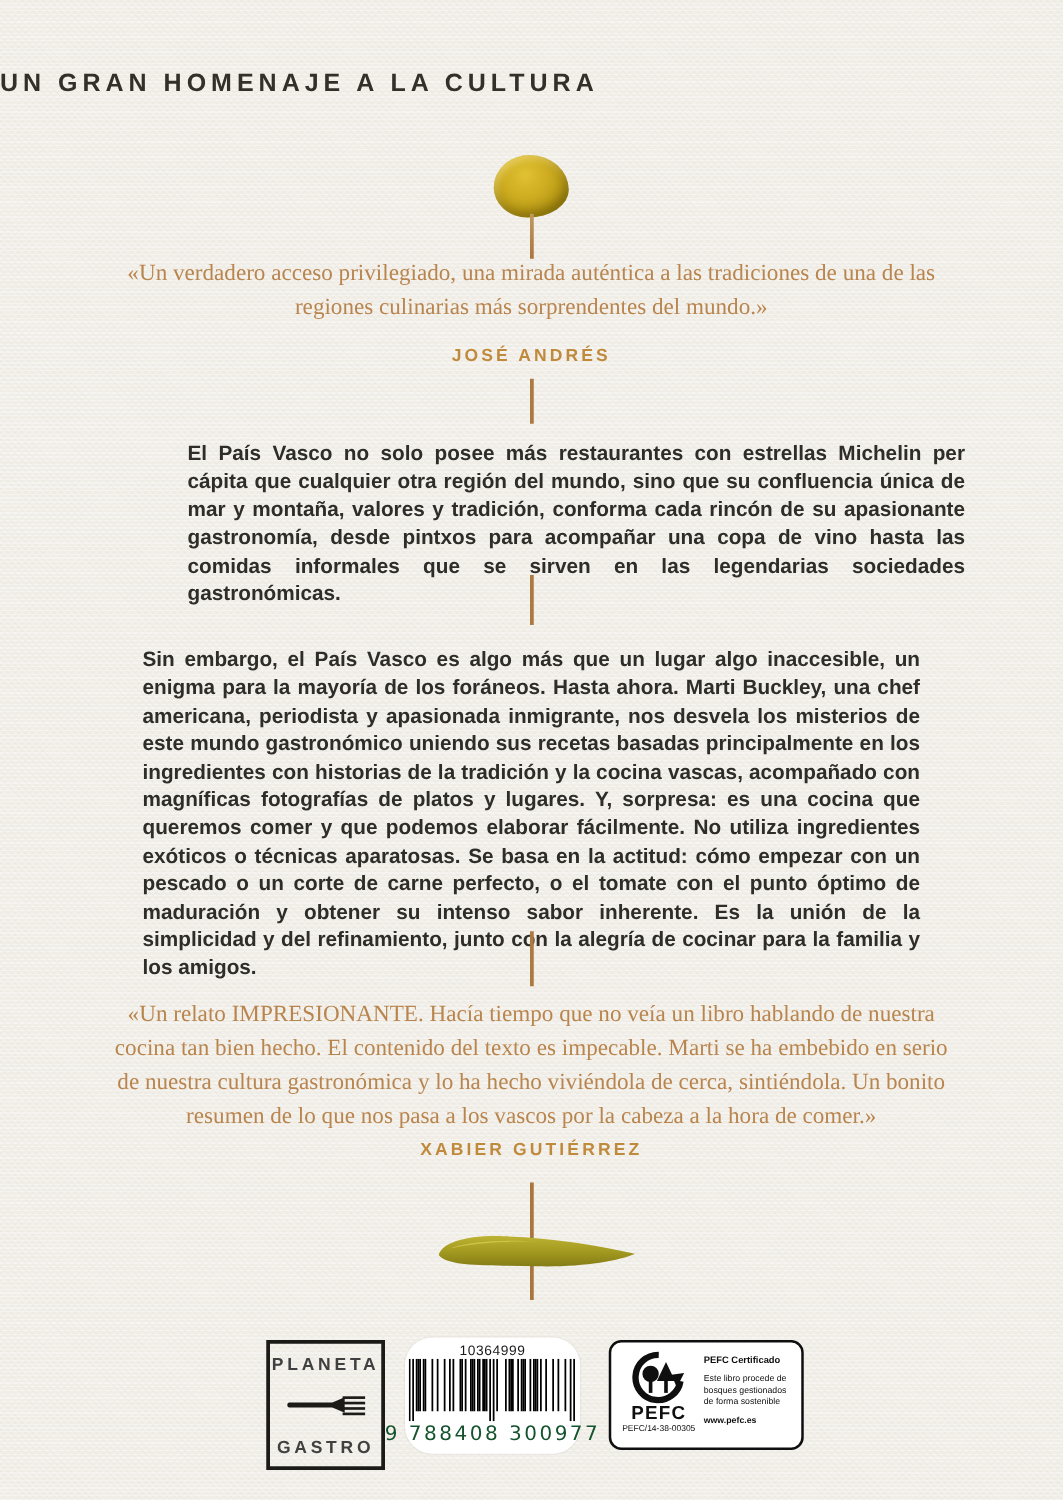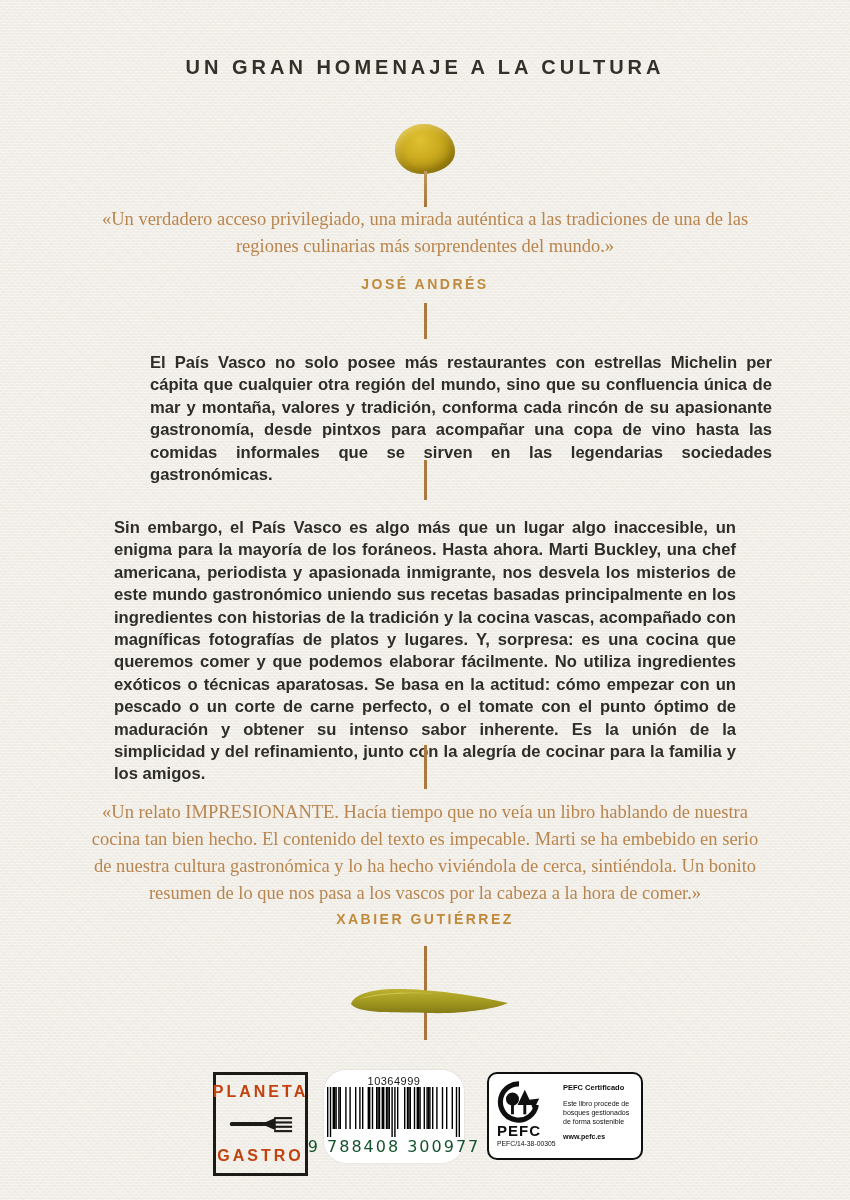--- a/index.html
+++ b/index.html
@@ -11,21 +11,21 @@
       repeating-linear-gradient(45deg, rgba(0,0,0,.016) 0 1px, transparent 1px 4px),
       repeating-linear-gradient(-45deg, rgba(0,0,0,.013) 0 1px, transparent 1px 4px),
       repeating-linear-gradient(0deg, rgba(255,255,255,.35) 0 1px, transparent 1px 3px);
     position:relative;
     overflow:hidden;
   }
   .abs{position:absolute;}
 
   
   .headline{
-    top:50px;left:0;right:0;text-align:center;
+    top:50px;left:0;right:0;
     font-weight:700;font-size:20px;line-height:34px;
     letter-spacing:4px;color:#33302a;
   }
 
   
   .olive-wrap{top:124px;left:0;right:0;display:flex;flex-direction:column;align-items:center;}
   .olive{
     width:60px;height:50px;
     border-radius:48% 52% 55% 45% / 52% 56% 44% 48%;
     background:radial-gradient(circle at 42% 32%, #e0c232 0%, #cfae22 35%, #bb9c16 60%, #9d8810 85%, #84720c 100%);
@@ -67,41 +67,41 @@
   .skewer-line{top:946px;left:424px;width:2.5px;height:94px;background:#a9763d;}
   .pepper-wrap{top:982px;left:345px;width:170px;height:40px;}
 
   
   .planeta{
     top:1072px;left:213px;width:83px;height:82px;
     border:3px solid #1d1b18;
     display:flex;flex-direction:column;align-items:center;justify-content:space-between;
     padding:8px 3px;background:transparent;
   }
-  .planeta .pub-name{font-weight:700;font-size:16px;letter-spacing:3px;color:#c2410c;}
+  .planeta .pub-name{font-weight:700;font-size:14px;letter-spacing:3px;color:#404040;}
 
   .barcode-box{
     top:1070px;left:324px;width:140px;height:93px;background:#ffffff;
     display:flex;flex-direction:column;align-items:center;
     padding-top:5px;box-sizing:border-box;
     box-shadow:0 0 0 1px rgba(0,0,0,.04);
     border-radius:22px;
   }
   .product-code{font-size:11px;color:#1a1a1a;letter-spacing:.5px;}
   .isbn-text{
     font-size:16px;color:#14532d;font-family:"DejaVu Sans",sans-serif;
     letter-spacing:2px;margin-top:0;white-space:nowrap;
   }
 
   .pefc{
     top:1072px;left:487px;width:156px;height:88px;background:#fff;
     border:2.5px solid #0f0f0f;border-radius:10px;box-sizing:border-box;
     display:flex;padding:7px 6px 5px 8px;gap:6px;
   }
-  .pefc-left{width:64px;display:flex;flex-direction:column;}
+  .pefc-left{width:64px;display:flex;flex-direction:column;align-items:center;}
   .pefc-logo-text{font-weight:700;font-size:15px;letter-spacing:1px;color:#0f0f0f;line-height:15px;}
   .pefc-license{font-size:6.8px;color:#0f0f0f;margin-top:2px;white-space:nowrap;}
   .pefc-right{flex:1;display:flex;flex-direction:column;font-size:7px;color:#0f0f0f;}
   .pefc-title{font-weight:700;font-size:7.5px;margin-top:2px;}
   .pefc-desc{margin-top:7px;line-height:9px;width:72px;}
   .pefc-url{font-weight:700;margin-top:7px;}
 </style>
 </head>
 <body>
 

